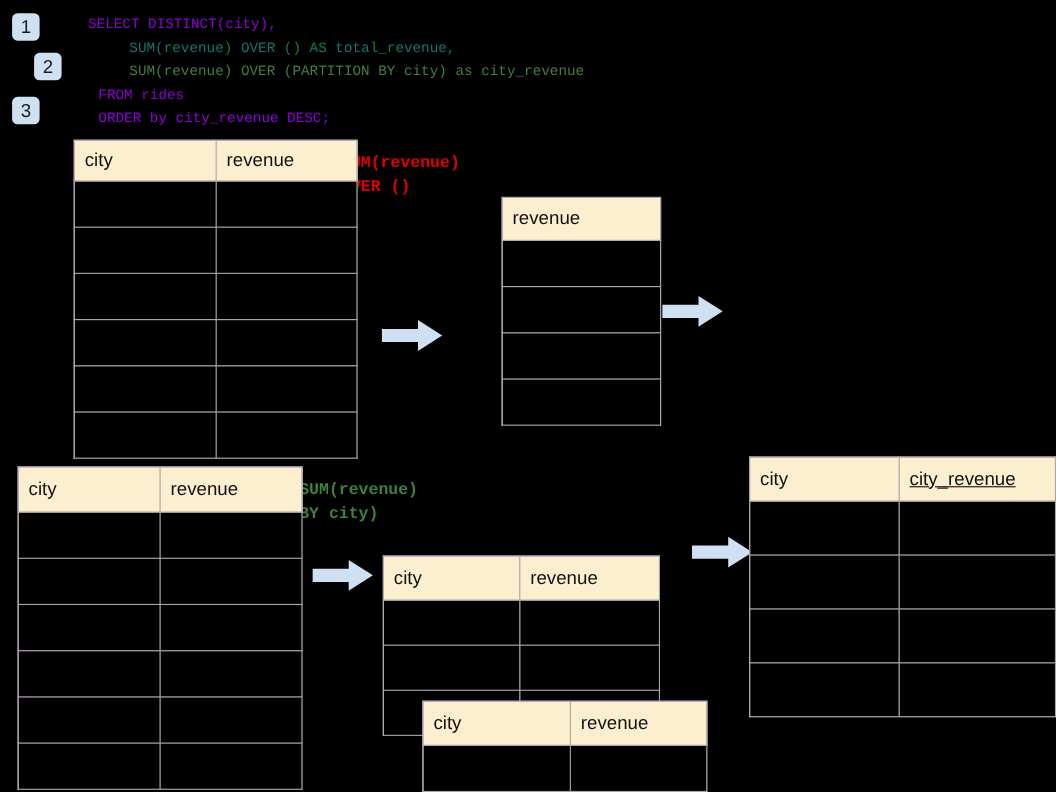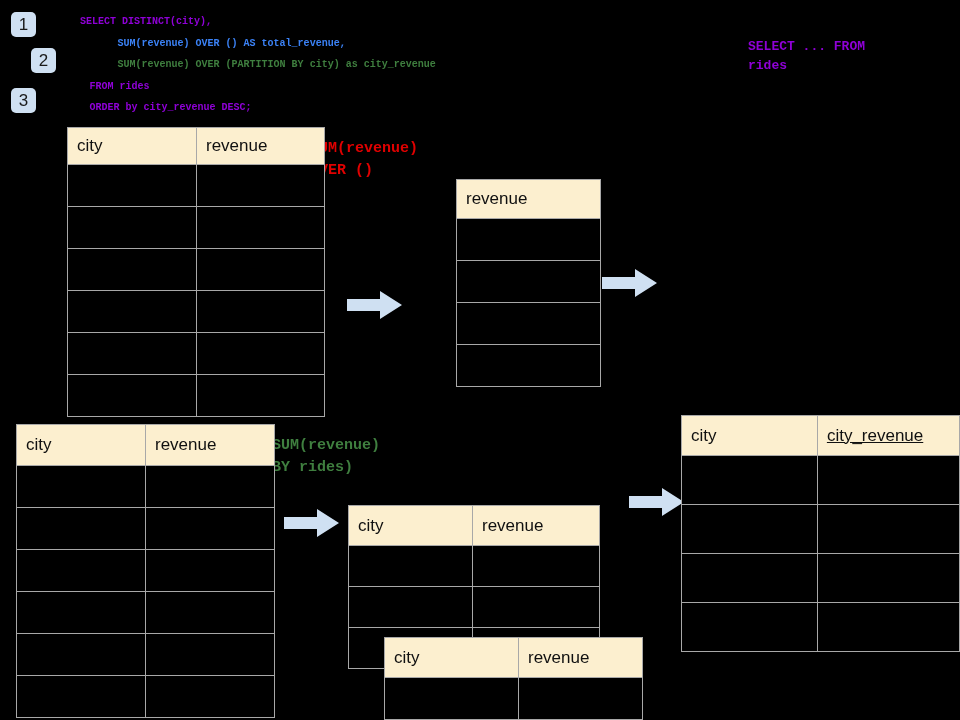--- a/index.html
+++ b/index.html
@@ -29,29 +29,29 @@
     line-height: 25px;
     text-align: center;
     width: 25px;
     height: 25px;
   }
 
   
   .code-block {
     position: absolute;
     font-family: "Liberation Mono", monospace;
-    font-size: 10px;
+    font-size: 13px;
     line-height: 21.5px;
     white-space: pre;
-    font-weight: bold;
+    font-weight: normal;
     letter-spacing: 0px;
   }
   .code-line { white-space: pre; }
   .c-purple { color: #8f00d7; }
-  .c-red    { color: #3b82f6; }
+  .c-red    { color: #0f766e; }
   .c-green  { color: #3f7f3f; }
 
   .side-note {
     position: absolute;
     font-family: "Liberation Mono", monospace;
     font-size: 13px;
     line-height: 19px;
     font-weight: bold;
     white-space: pre;
     color: #8f00d7;
@@ -105,25 +105,24 @@
 <div id="canvas">
 
   <div id="steps-layer">
       <div class="step-badge" style="left: 11px; top: 12px;">1</div>
       <div class="step-badge" style="left: 31px; top: 48px;">2</div>
       <div class="step-badge" style="left: 11px; top: 88px;">3</div>
     </div>
 
   <div class="code-block" id="sql-block" style="left:80px; top:11px;"><div class="code-line c-purple" style="padding-left: 0px;">SELECT DISTINCT(city),</div><div class="code-line c-red" style="padding-left: 37.6px;">SUM(revenue) OVER () AS total_revenue,</div><div class="code-line c-green" style="padding-left: 37.6px;">SUM(revenue) OVER (PARTITION BY city) as city_revenue</div><div class="code-line c-purple" style="padding-left: 9.4px;">FROM rides</div><div class="code-line c-purple" style="padding-left: 9.4px;">ORDER by city_revenue DESC;</div></div>
 
-  <div class="side-note" id="side-note" style="left:748px; top:37px;"><div style="color: rgb(143, 0, 215);">SELECT ... FROM</div><div style="color: rgb(143, 0, 215);">rides</div></div>
 
   <div id="annotations-layer">
       <div class="annot" style="left: 310px; top: 138px; color: rgb(224, 0, 0);"><div>SUM(revenue)</div><div>OVER ()</div></div>
-      <div class="annot" style="left: 272px; top: 435px; color: rgb(63, 127, 63);"><div>SUM(revenue)</div><div>BY rides)</div></div>
+      <div class="annot" style="left: 272px; top: 435px; color: rgb(63, 127, 63);"><div>SUM(revenue)</div><div>BY city)</div></div>
     </div>
 
   <div id="tables-layer">
       <table class="tbl" style="left: 67px; top: 127px; z-index: 3;">
         <thead>
           <tr>
             <th style="width: 119px; height: 36px;">city</th>
             <th style="width: 118px; height: 36px;">revenue</th>
           </tr>
         </thead>

